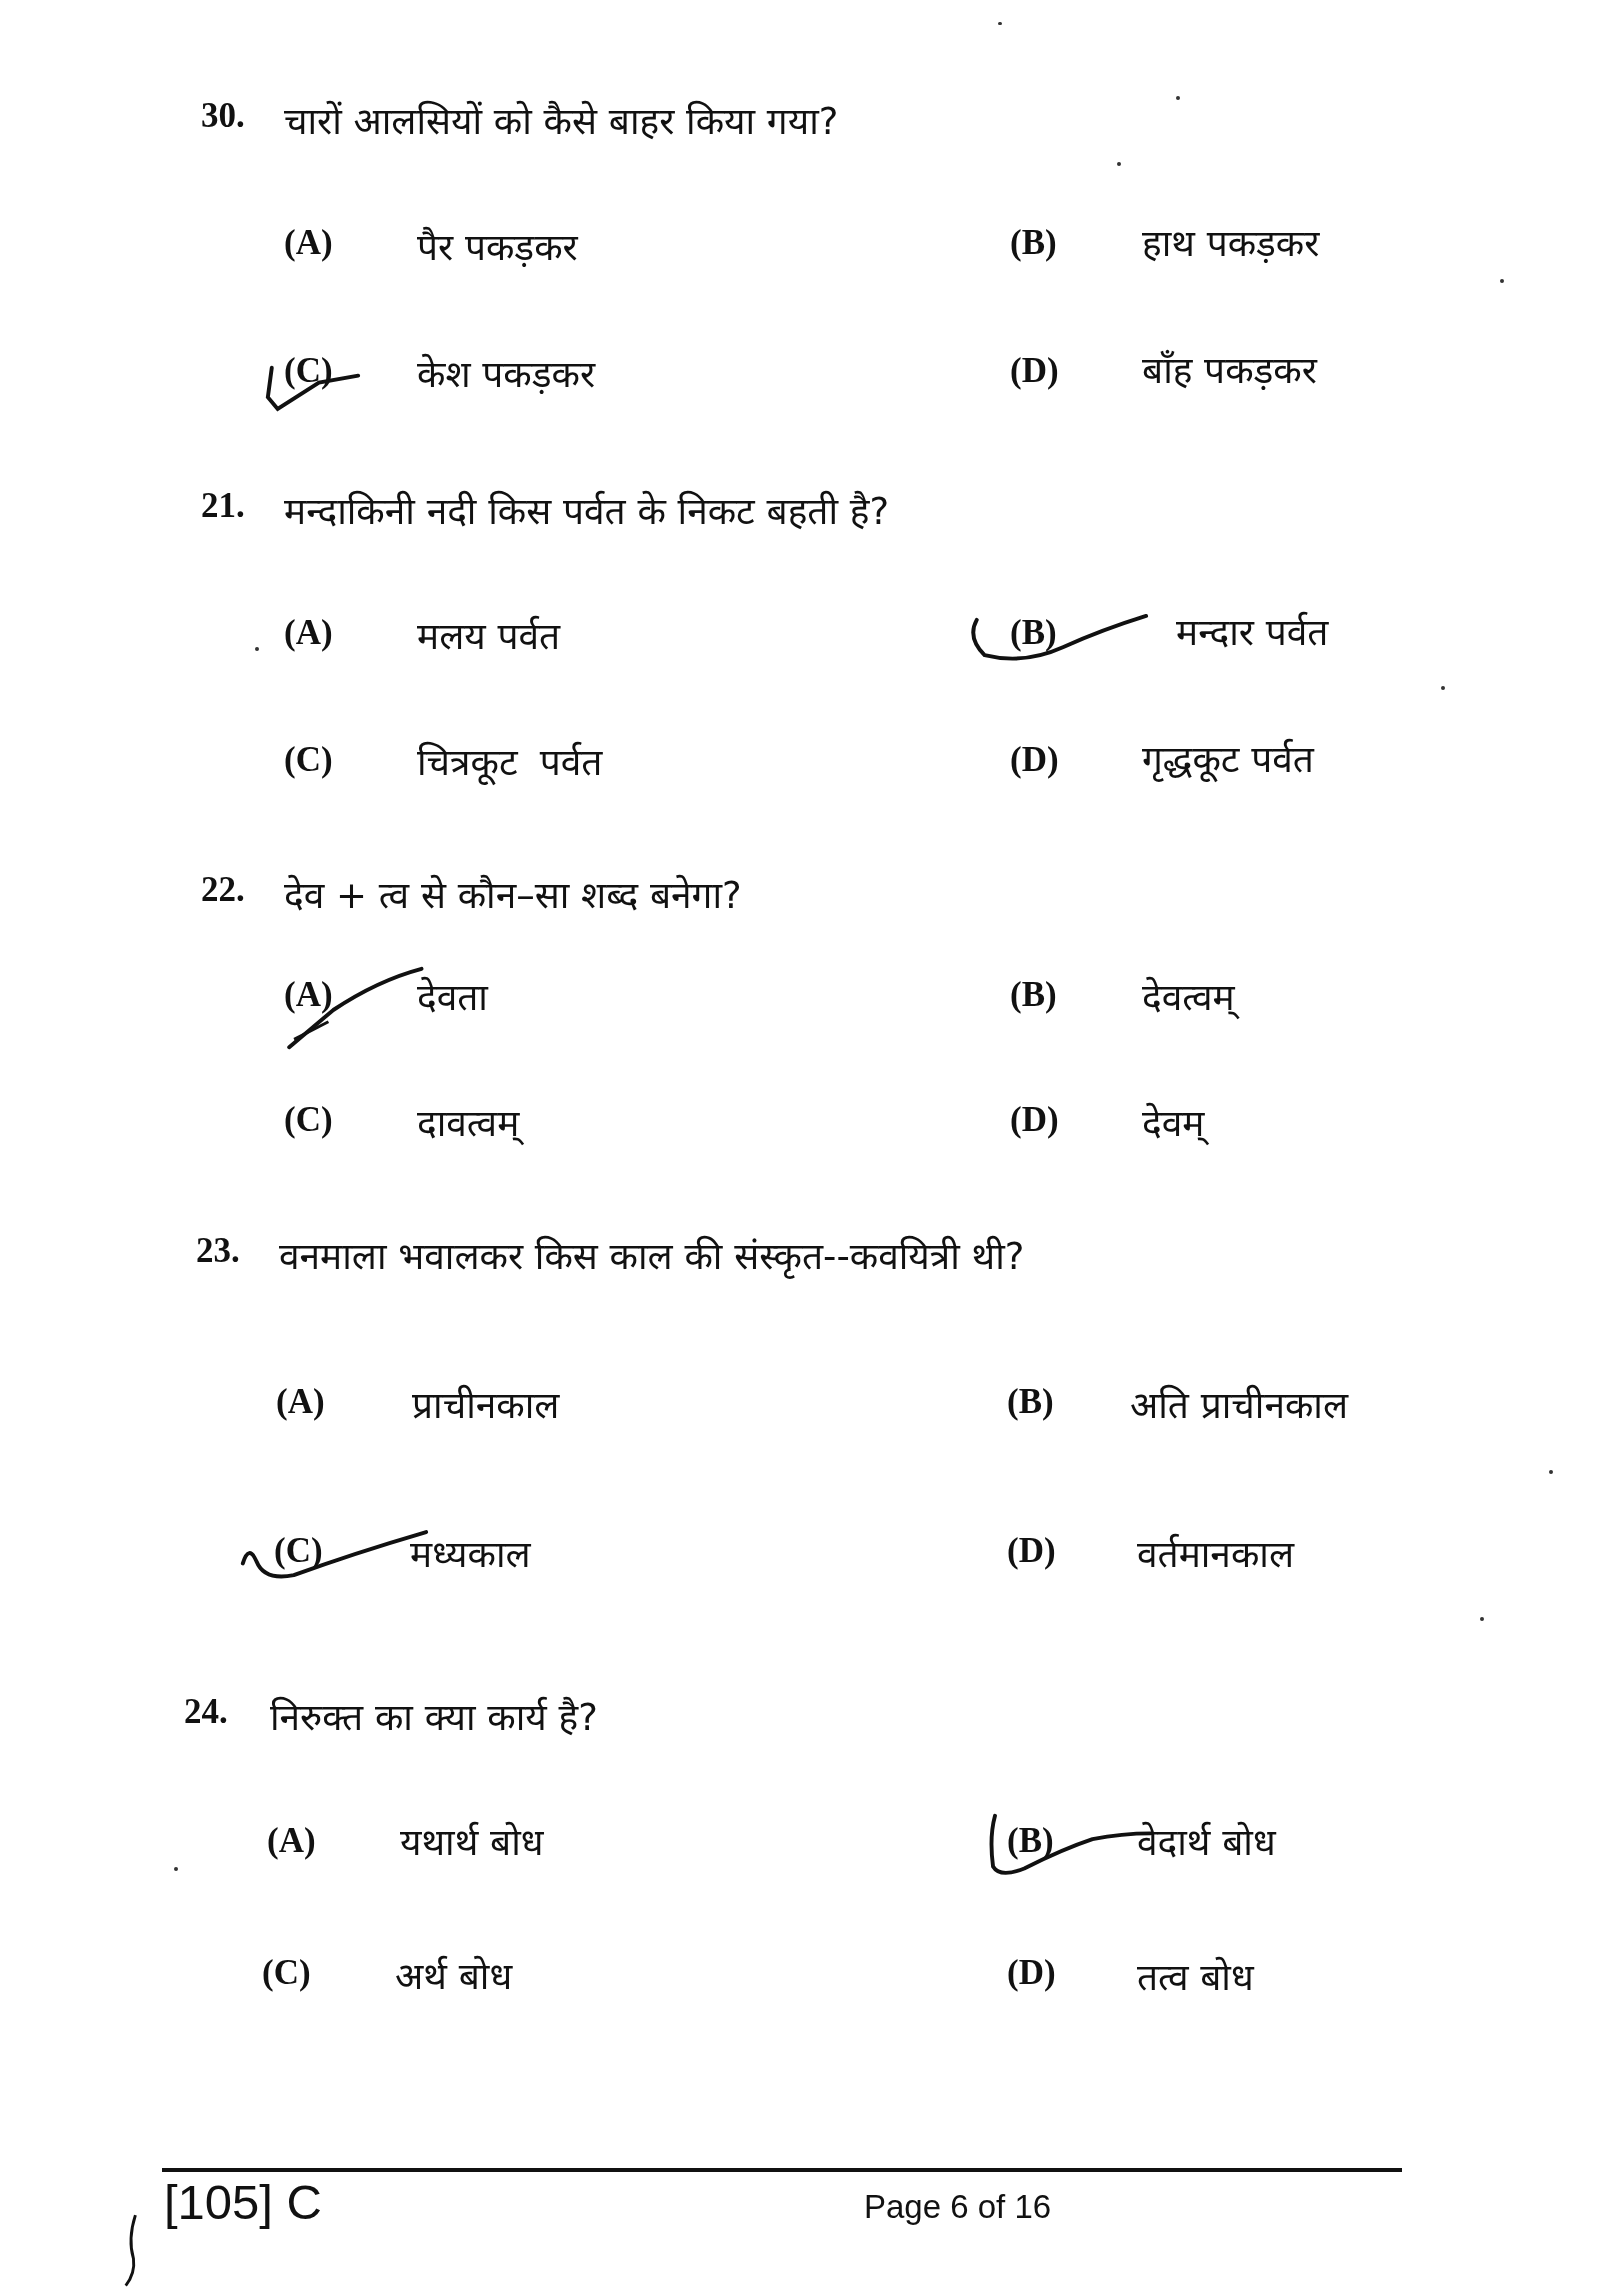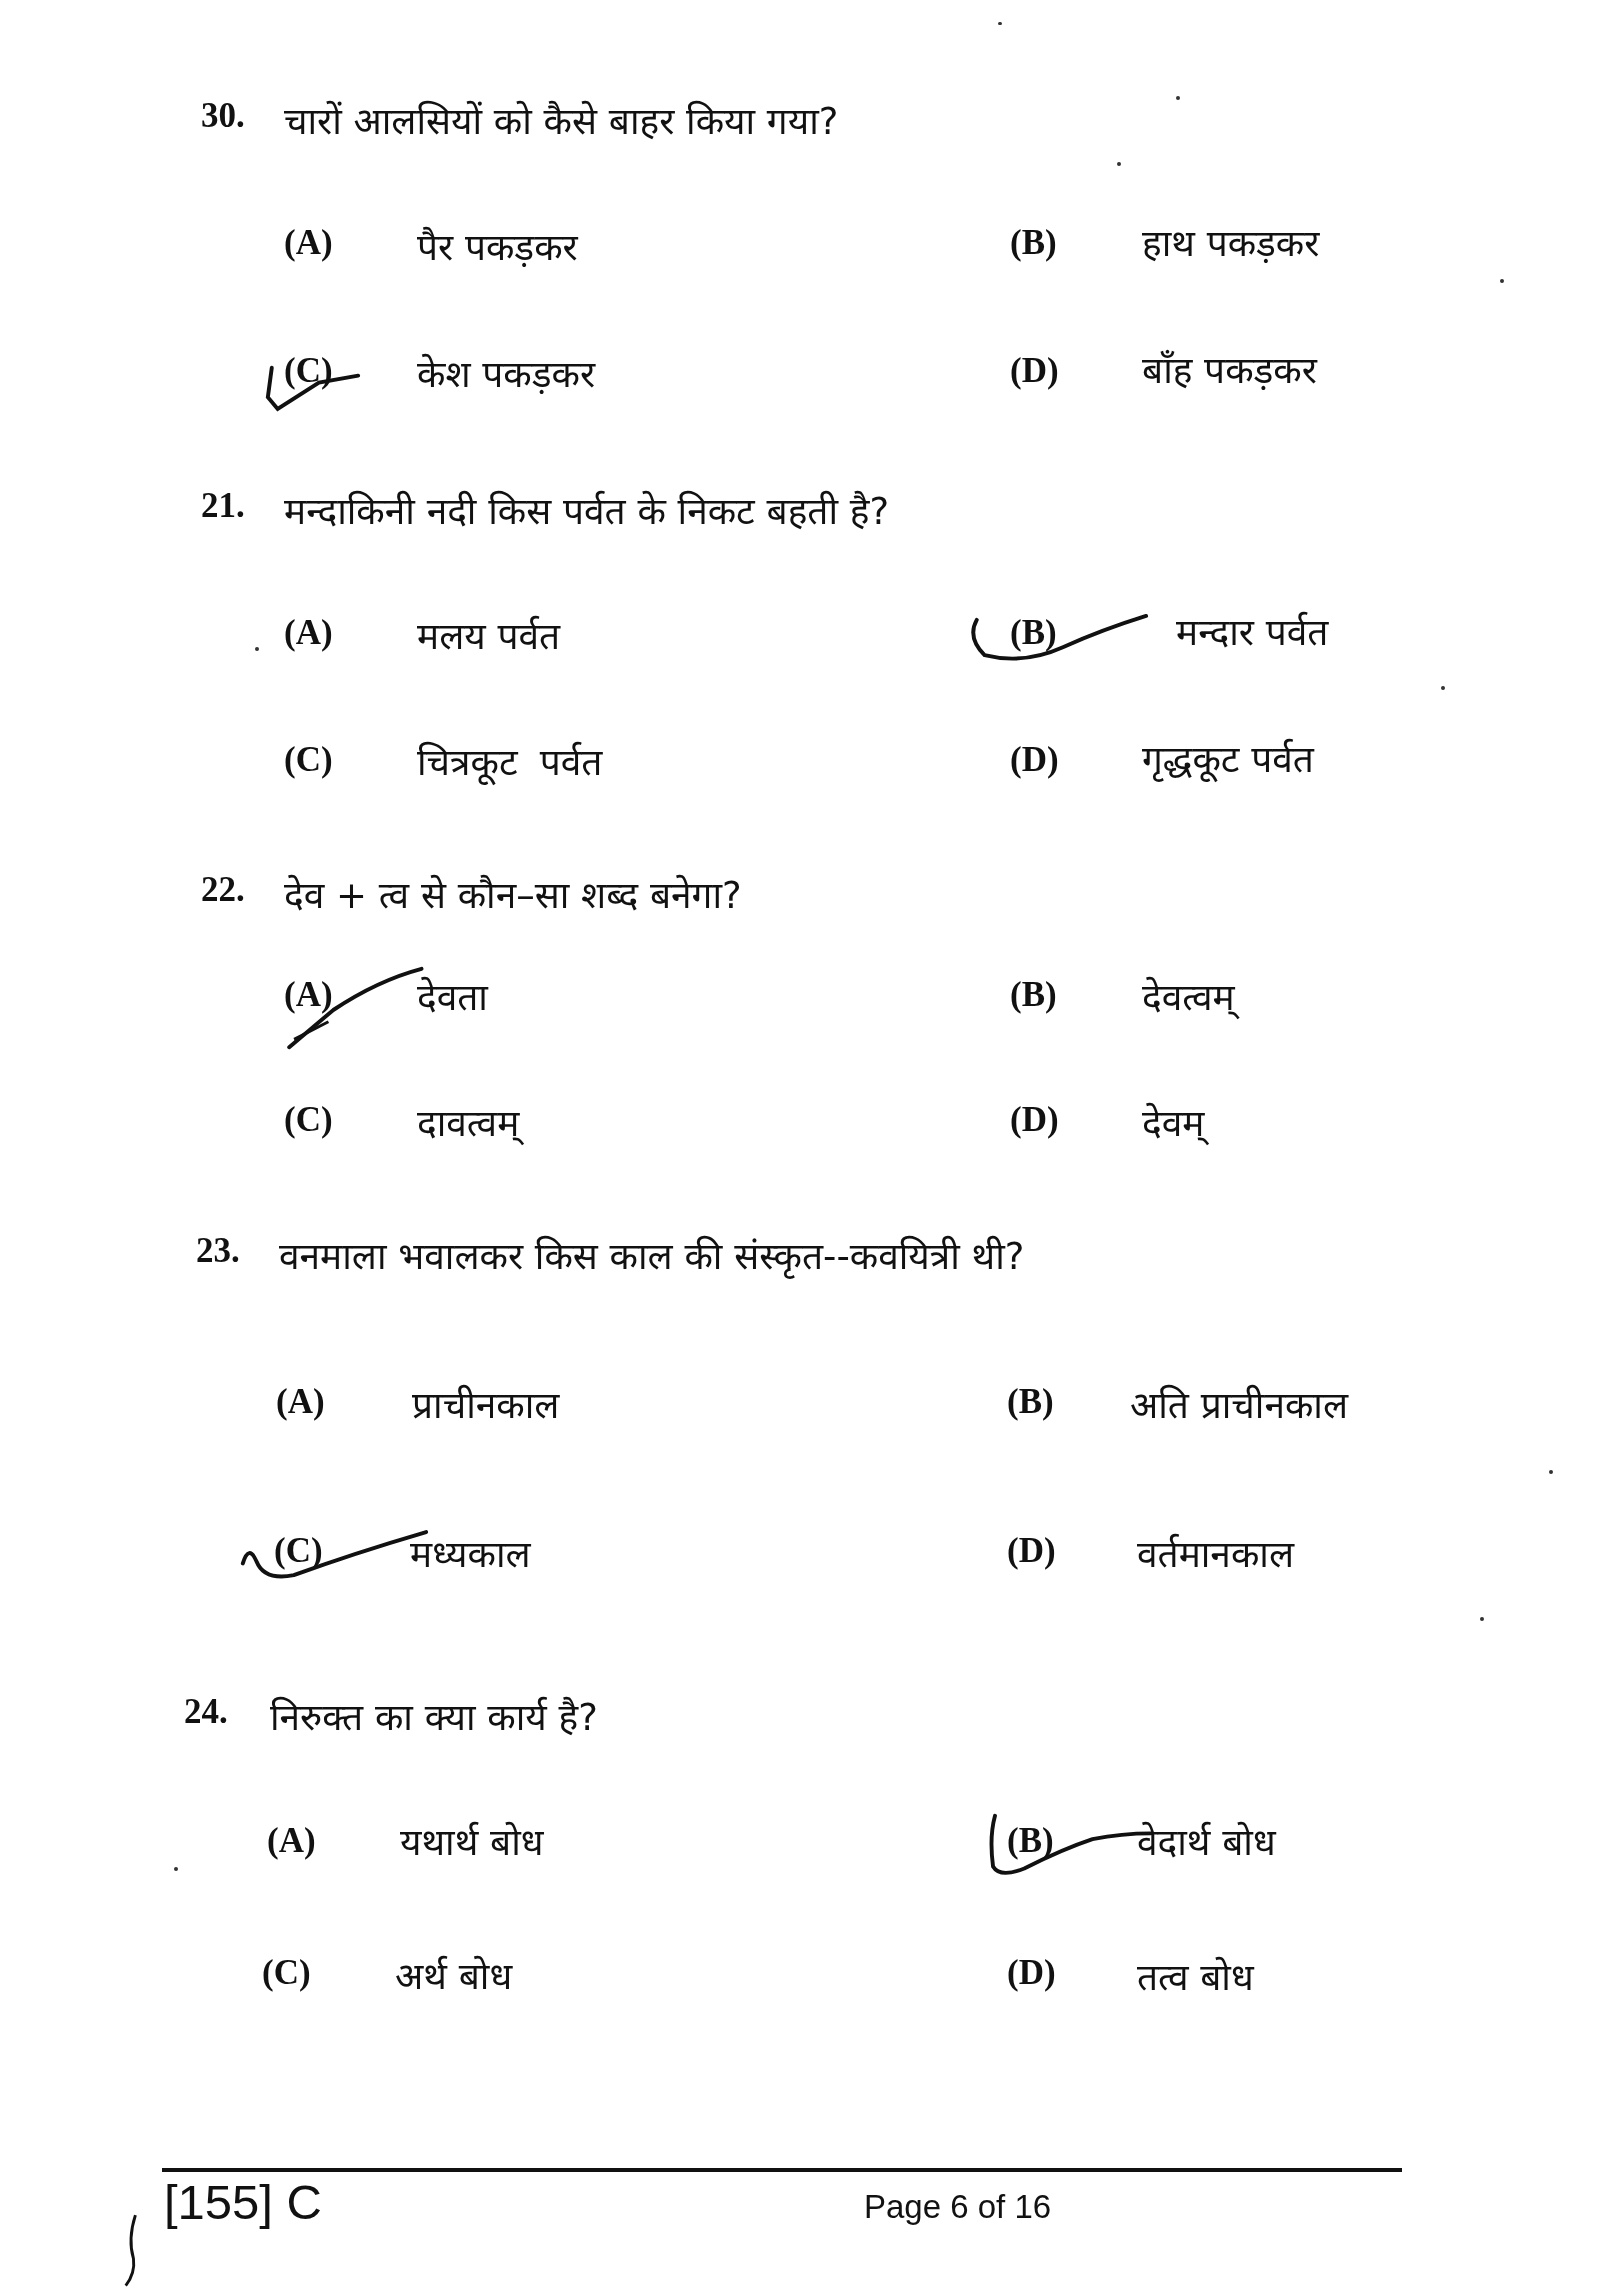--- a/index.html
+++ b/index.html
@@ -84,21 +84,21 @@
 <div class="abs otext" style="left:1137px;top:1815px;">वेदार्थ बोध</div>
 <div class="abs olabel" style="left:262px;top:1953px;">(C)</div>
 <div class="abs otext" style="left:395px;top:1949px;">अर्थ बोध</div>
 <div class="abs olabel" style="left:1007px;top:1953px;">(D)</div>
 <div class="abs otext" style="left:1137px;top:1950px;">तत्व बोध</div>
 <svg class="mark" style="left:985px;top:1808px;" width="176" height="78" viewBox="0 0 180 80">
   <path d="M10 8 Q4 30 8 60 Q15 72 40 62 Q80 42 110 32 Q140 26 170 26" stroke="#111" stroke-width="4" fill="none" stroke-linecap="round"></path>
 </svg>
 
 <div class="footer-line"></div>
-<div class="abs footer-code" style="left:164px;top:2174px;">[155] C</div>
+<div class="abs footer-code" style="left:164px;top:2174px;">[105] C</div>
 <div class="abs footer-page" style="left:864px;top:2188px;">Page 6 of 16</div>
 <svg class="mark" style="left:118px;top:2210px;" width="29" height="78" viewBox="0 0 30 80">
   <path d="M18 5 Q10 30 16 50 Q18 65 8 78" stroke="#111" stroke-width="3" fill="none"></path>
 </svg>
 
 <div class="speck" style="left:998px;top:21.6px;"></div>
 <div class="speck" style="left:1176px;top:96px;"></div>
 <div class="speck" style="left:1117px;top:162px;"></div>
 <div class="speck" style="left:1500px;top:279px;"></div>
 <div class="speck" style="left:1441px;top:686px;"></div>

